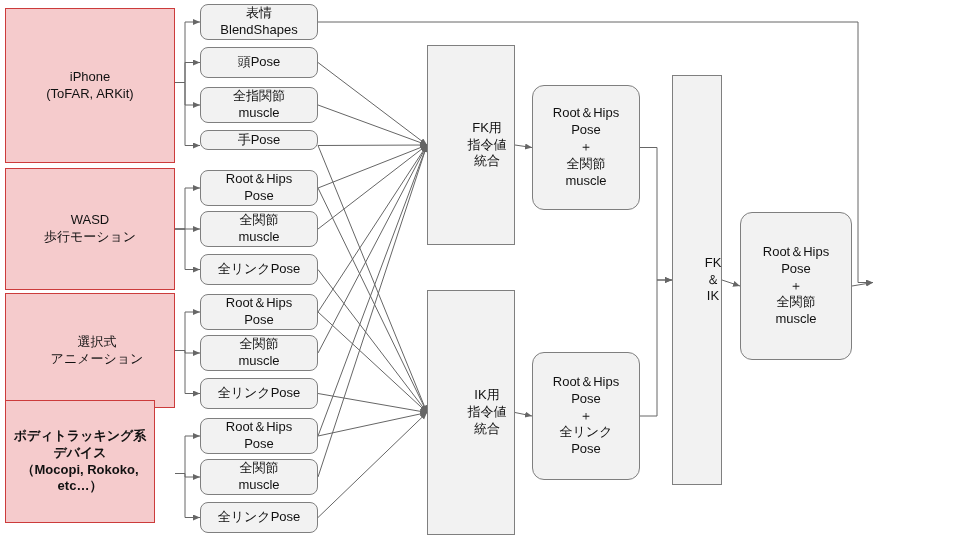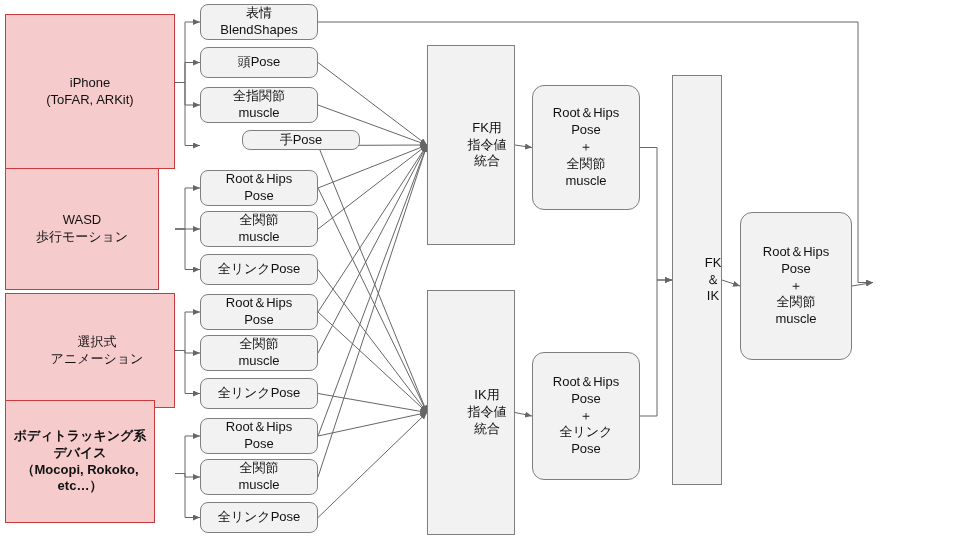--- a/index.html
+++ b/index.html
@@ -59,37 +59,37 @@
       <polyline points="318,517.5 427,412.5" fill="none" stroke="#666666" stroke-width="1" marker-end="url(#arrow)"></polyline>
       <polyline points="515,145 532,147.5" fill="none" stroke="#666666" stroke-width="1" marker-end="url(#arrow)"></polyline>
       <polyline points="515,412.5 532,416" fill="none" stroke="#666666" stroke-width="1" marker-end="url(#arrow)"></polyline>
       <polyline points="640,147.5 657,147.5 657,280 672,280" fill="none" stroke="#666666" stroke-width="1" marker-end="url(#arrow)"></polyline>
       <polyline points="640,416 657,416 657,280 672,280" fill="none" stroke="#666666" stroke-width="1" marker-end="url(#arrow)"></polyline>
       <polyline points="722,280 740,286" fill="none" stroke="#666666" stroke-width="1" marker-end="url(#arrow)"></polyline>
       <polyline points="852,286 873,282.5" fill="none" stroke="#666666" stroke-width="1" marker-end="url(#arrow)"></polyline>
       <polyline points="318,22 858,22 858,282.5 873,282.5" fill="none" stroke="#666666" stroke-width="1" marker-end="url(#arrow)"></polyline>
     </svg>
 
-  <div class="node src" style="left:5px;top:14px;width:170px;height:155px;"><span>iPhone
+  <div class="node src" style="left:5px;top:8px;width:170px;height:155px;"><span>iPhone
 (ToFAR, ARKit)</span></div>
-  <div class="node src" style="left:5px;top:168px;width:154px;height:122px;"><span>WASD
+  <div class="node src" style="left:5px;top:168px;width:170px;height:122px;"><span>WASD
 歩行モーション</span></div>
   <div class="node src" style="left:5px;top:293px;width:170px;height:115px;padding-left:14px;"><span>選択式
 アニメーション</span></div>
   <div class="node src" style="left:5px;top:400px;width:150px;height:123px;font-weight:bold;"><span>ボディトラッキング系
 デバイス
 （Mocopi, Rokoko,
 etc…）</span></div>
 
   <div class="node chip" style="left:200px;top:4px;width:118px;height:36px;"><span>表情
 BlendShapes</span></div>
   <div class="node chip" style="left:200px;top:47px;width:118px;height:31px;"><span>頭Pose</span></div>
   <div class="node chip" style="left:200px;top:87px;width:118px;height:36px;border-radius:8px;"><span>全指関節
 muscle</span></div>
-  <div class="node chip" style="left:200px;top:130px;width:118px;height:20px;margin-left:42px;"><span>手Pose</span></div>
+  <div class="node chip" style="left:200px;top:130px;width:118px;height:20px;"><span>手Pose</span></div>
 
   <div class="node chip" style="left:200px;top:170px;width:118px;height:36px;"><span>Root＆Hips
 Pose</span></div>
   <div class="node chip" style="left:200px;top:211px;width:118px;height:36px;"><span>全関節
 muscle</span></div>
   <div class="node chip" style="left:200px;top:254px;width:118px;height:31px;"><span>全リンクPose</span></div>
 
   <div class="node chip" style="left:200px;top:294px;width:118px;height:36px;"><span>Root＆Hips
 Pose</span></div>
   <div class="node chip" style="left:200px;top:335px;width:118px;height:36px;"><span>全関節

